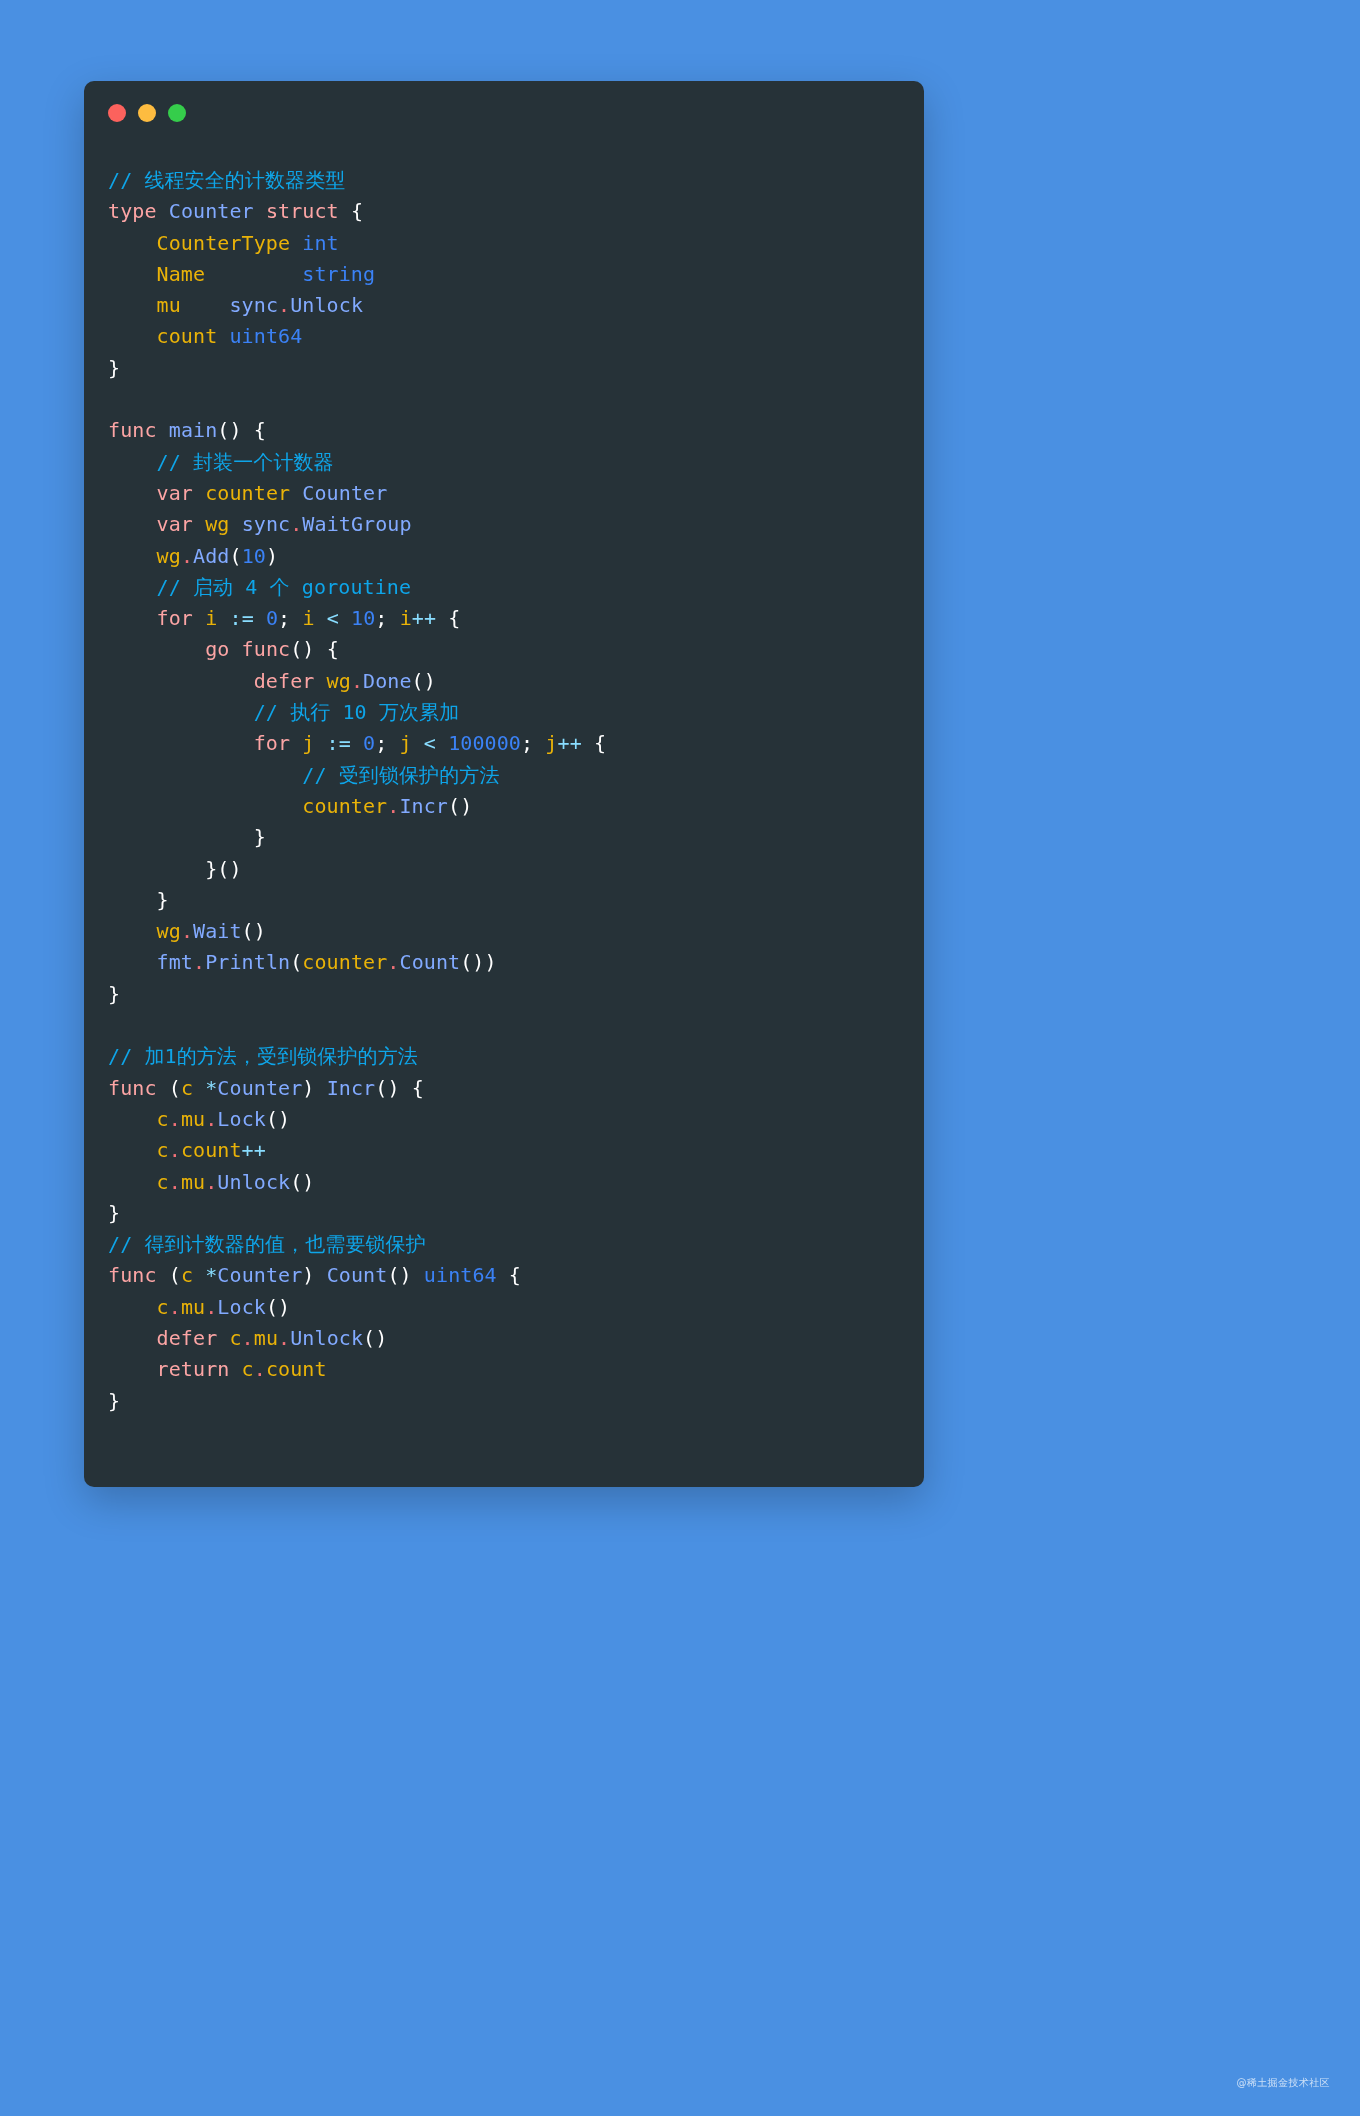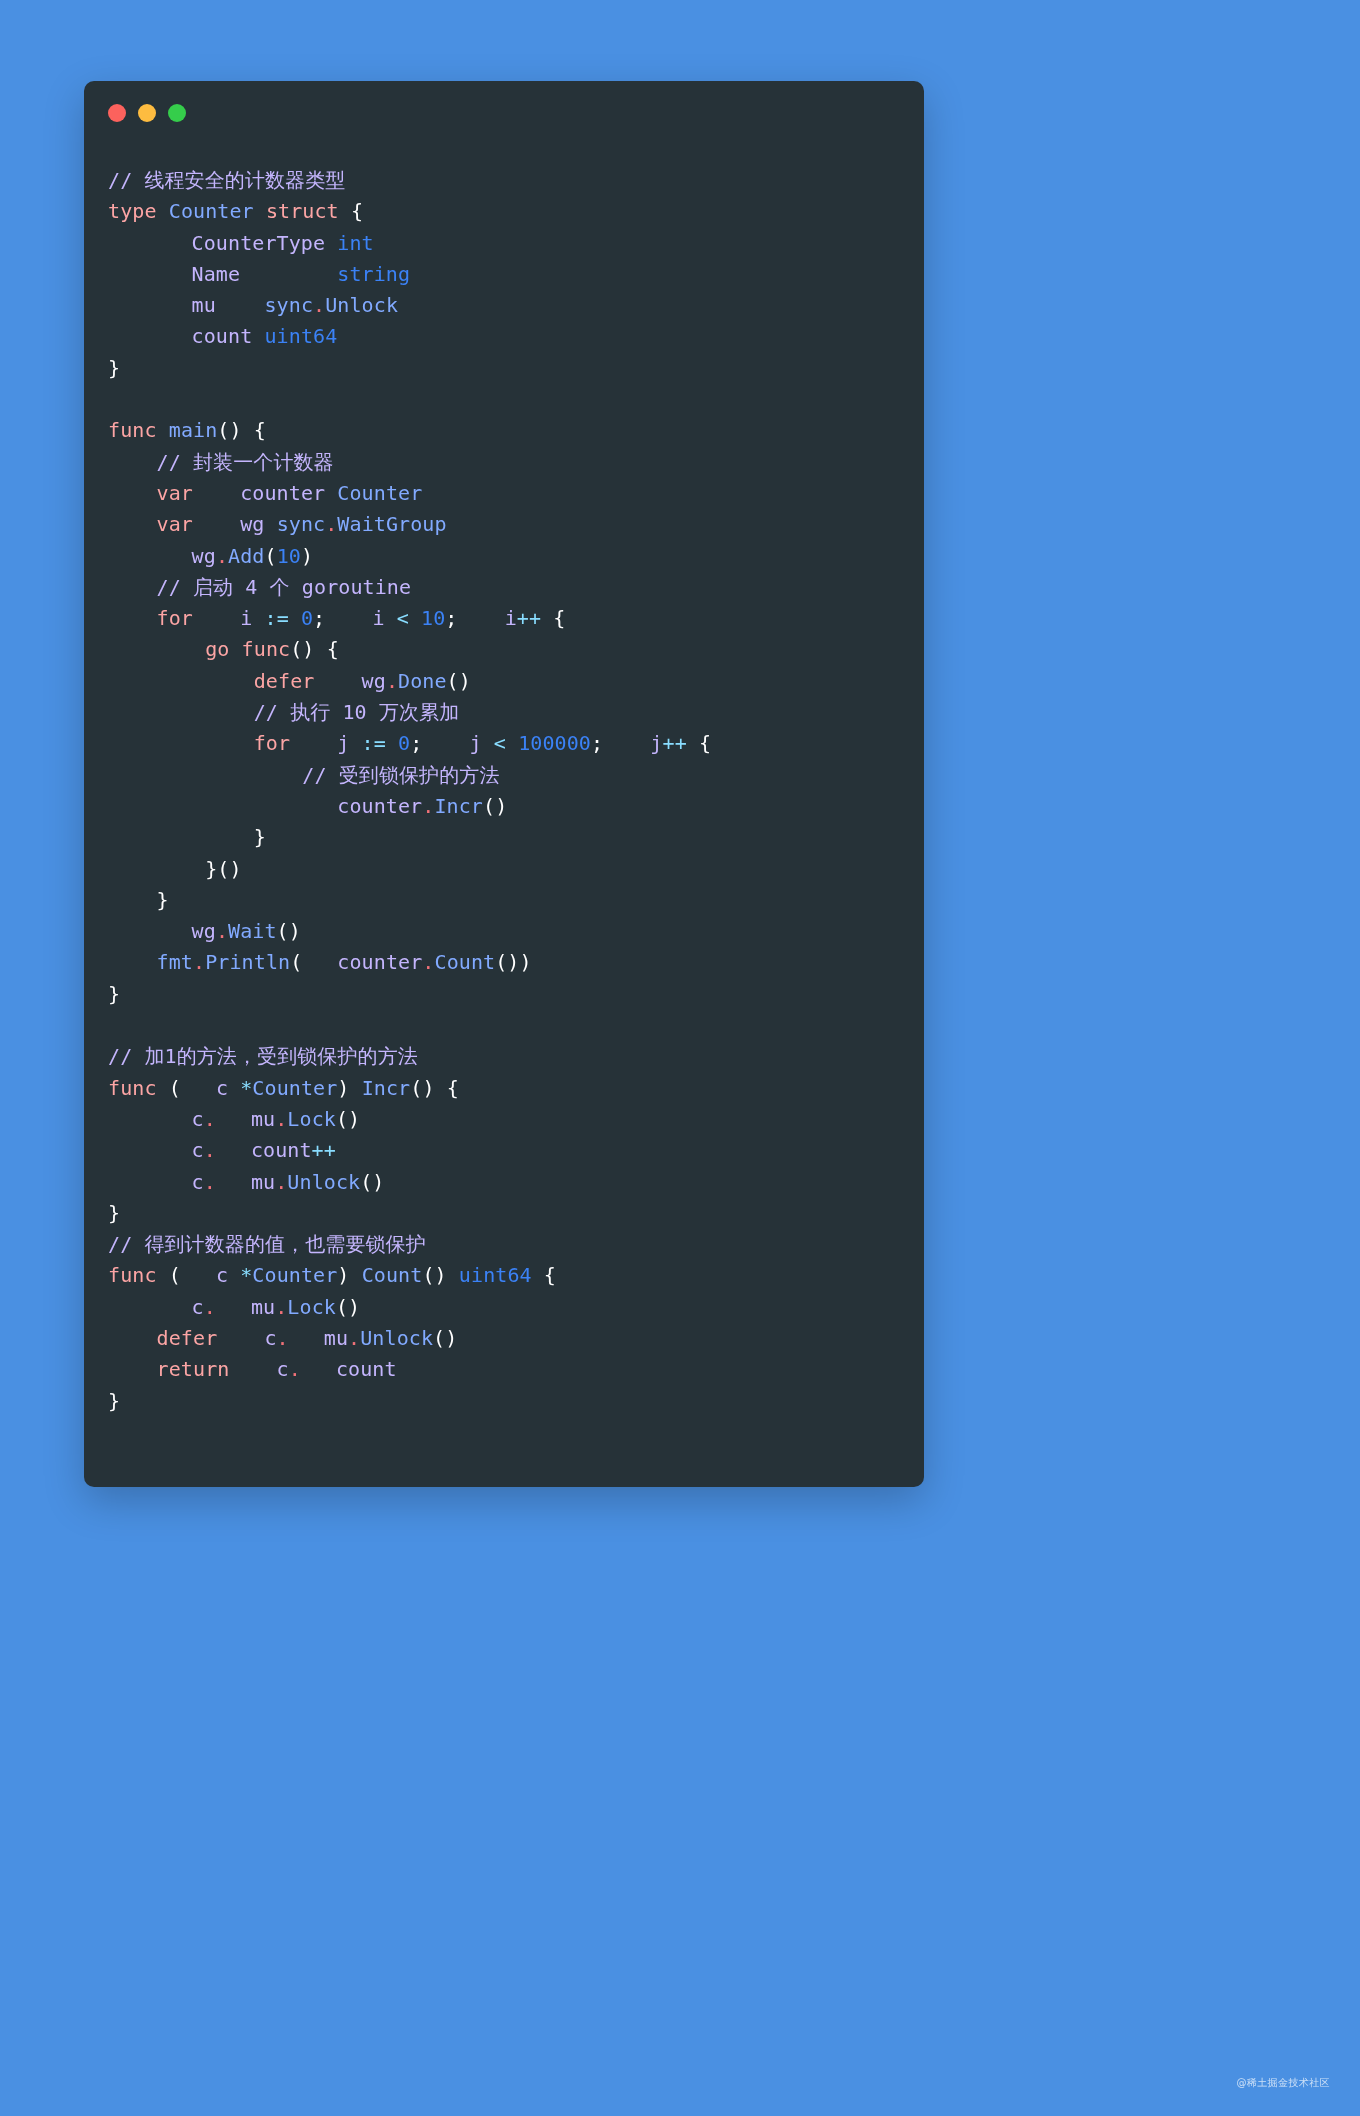--- a/index.html
+++ b/index.html
@@ -67,25 +67,25 @@
     padding: 0;
     font-family: "DejaVu Sans Mono", "Liberation Mono", monospace;
     font-size: 20px;
     line-height: 31.3px;
     color: #d8dee9;
     white-space: pre;
     letter-spacing: 0.1px;
     font-variant-ligatures: none;
   }
   
-  .cm  { color: #c4b5fd; }   
+  .cm  { color: #0ea5e9; }   
   .kw  { color: #fca5a5; }   
   .ty  { color: #3b82f6; }   
   .id  { color: #82aaff; }   
-  .vr  { color: #c4b5fd; margin-left: 35px; }   
+  .vr  { color: #eab308; }   
   .num { color: #3b82f6; }   
   .dot-op { color: #f07178; }
   .pn  { color: #ffffff; }   
   .op  { color: #89ddff; }   
 
   .watermark {
     position: absolute;
     right: 30px;
     bottom: 26px;
     font-family: "DejaVu Sans", "Liberation Sans", sans-serif;

